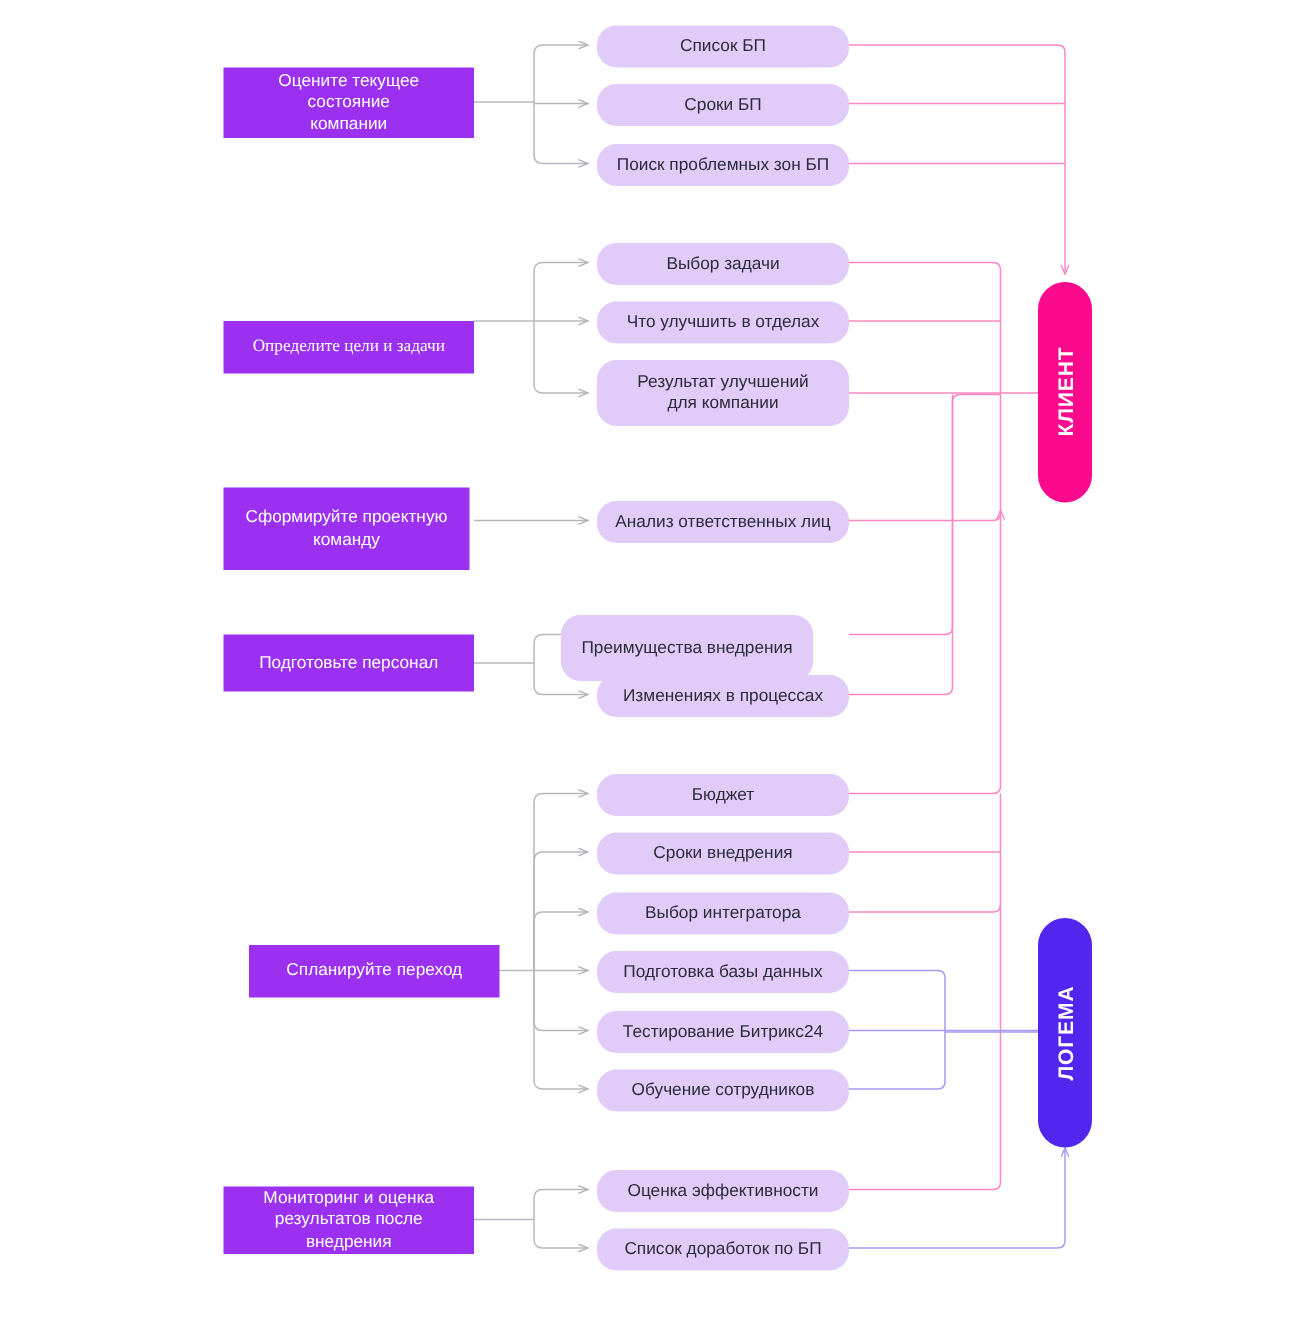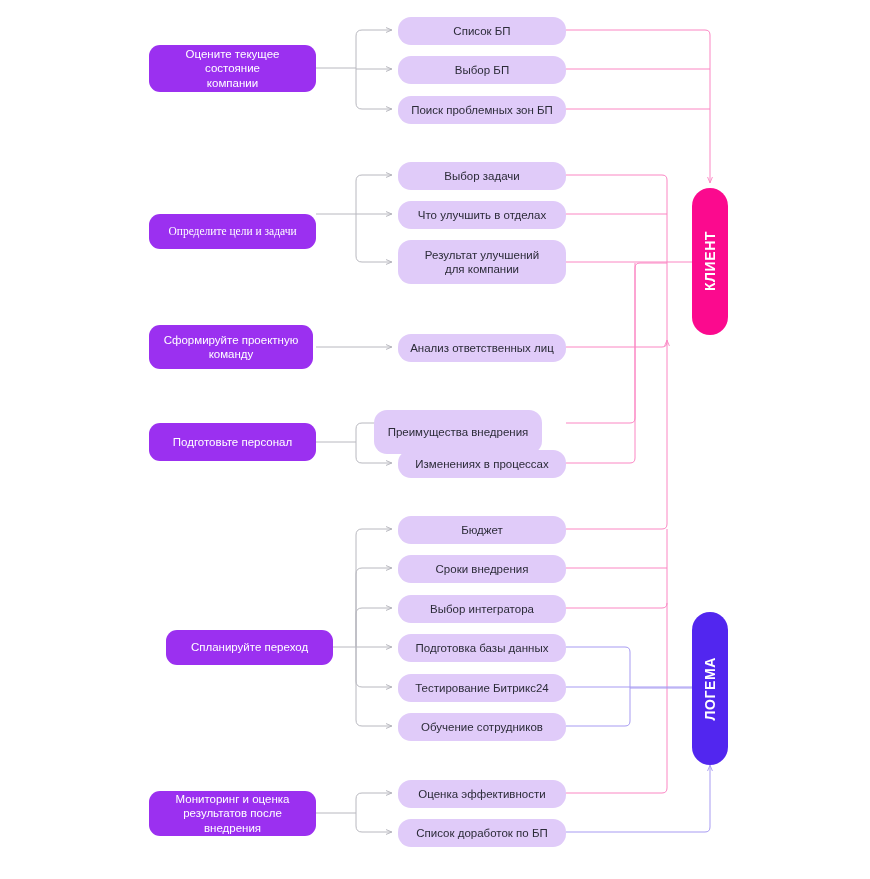--- a/index.html
+++ b/index.html
@@ -27,21 +27,21 @@
     align-items:center;
     justify-content:center;
     text-align:center;
     border-radius:10px;
     line-height:1.25;
   }
   .node.parent{
     background:#9B30F0;
     color:#ffffff;
     font-size:11.5px;
-    border-radius:11px;
+    border-radius:0;
     padding:0 10px;
   }
   .node.child{
     background:#E0CBF9;
     color:#2b2b38;
     font-size:11.5px;
     border-radius:13px;
     padding:14px 8px;
   }
   .pill{
@@ -145,21 +145,21 @@
     <div>
       <div>Оцените текущее состояние</div>
       <div>компании</div>
     </div>
   </div>
 
   <div class="node parent" style="left:149px; top:214px; width:167px; height:35px;font-family:Liberation Serif, serif;">
     <div>Определите цели и задачи</div>
   </div>
 
-  <div class="node parent" style="left:149px; top:325px; width:164px; height:44px;">
+  <div class="node parent" style="left:149px; top:325px; width:164px; height:55px;">
     <div>
       <div>Сформируйте проектную</div>
       <div>команду</div>
     </div>
   </div>
 
   <div class="node parent" style="left:149px; top:423px; width:167px; height:38px;">
     <div>Подготовьте персонал</div>
   </div>
 
@@ -171,21 +171,21 @@
     <div>
       <div>Мониторинг и оценка</div>
       <div>результатов после внедрения</div>
     </div>
   </div>
 
   <div class="node child" style="left:398px; top:17px; width:168px; height:26px;">
     <div>Список БП</div>
   </div>
   <div class="node child" style="left:398px; top:56px; width:168px; height:26px;">
-    <div>Выбор БП</div>
+    <div>Сроки БП</div>
   </div>
   <div class="node child" style="left:398px; top:96px; width:168px; height:26px;">
     <div>Поиск проблемных зон БП</div>
   </div>
 
   <div class="node child" style="left:398px; top:162px; width:168px; height:26px;">
     <div>Выбор задачи</div>
   </div>
   <div class="node child" style="left:398px; top:201px; width:168px; height:26px;">
     <div>Что улучшить в отделах</div>

